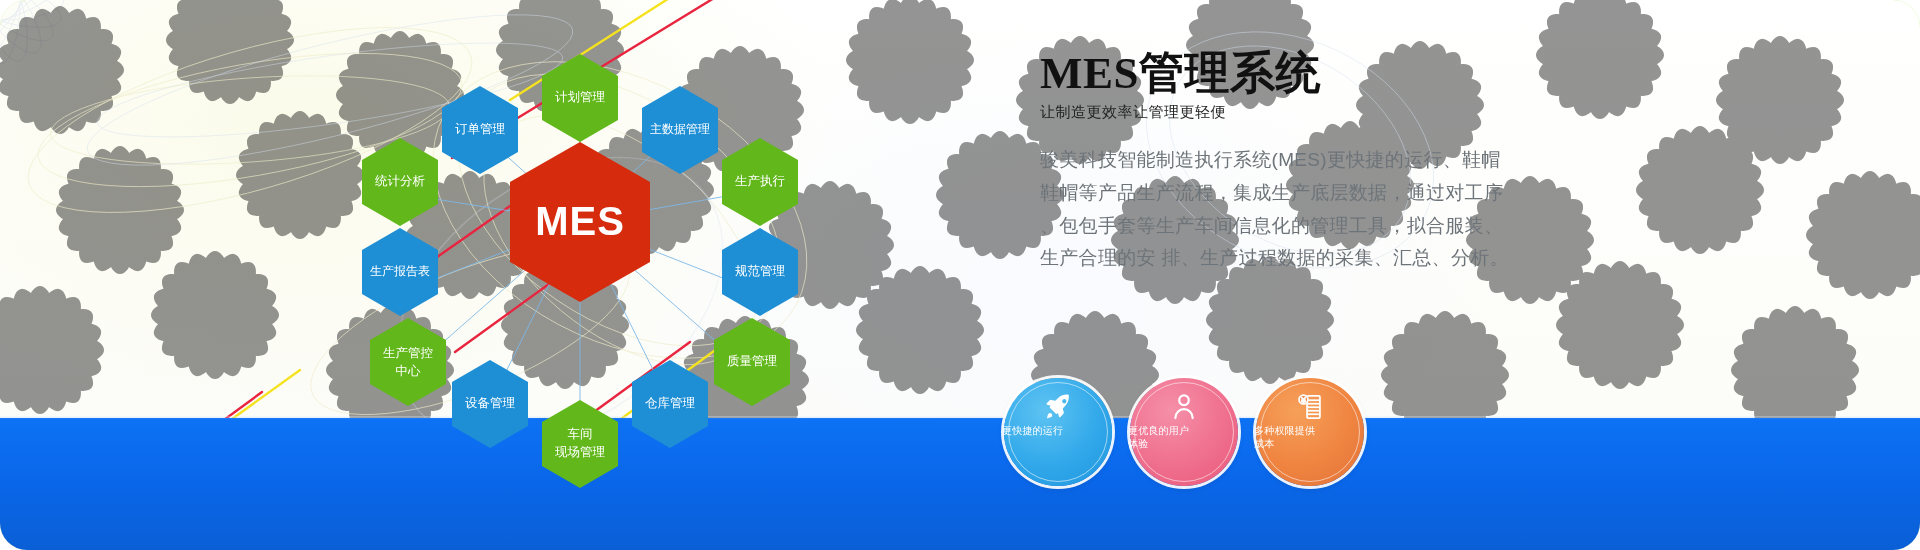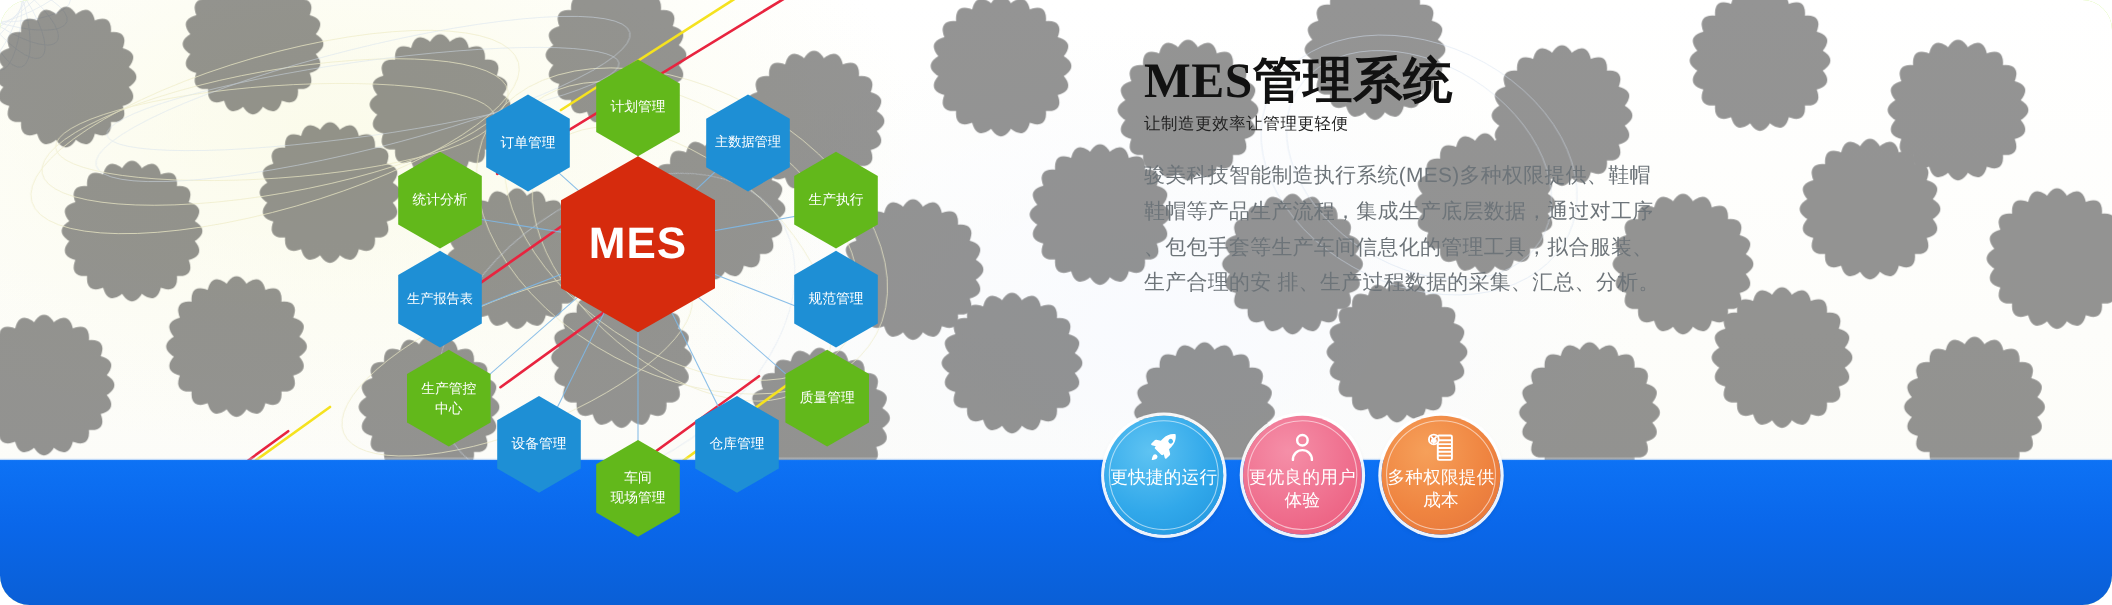--- a/index.html
+++ b/index.html
@@ -100,21 +100,21 @@
     padding-top:14px;
     box-shadow:0 0 0 3px rgba(255,255,255,.92), 0 2px 6px rgba(0,0,0,.18);
   }
   .badge::after{
     content:"";position:absolute;inset:4px;border-radius:50%;
     border:1px solid rgba(255,255,255,.55);pointer-events:none;
   }
   .badge .ico{height:30px;display:flex;align-items:center;justify-content:center;margin-bottom:2px;}
   .badge .ico svg{display:block;}
   .badge .cap{
-    color:#fff;font-size:16px;line-height:1.32;text-align:center;
+    color:#fff;font-size:10px;line-height:1.32;text-align:left;
     width:112px;letter-spacing:.2px;
   }
   .b1{background:radial-gradient(circle at 38% 30%,#5ec3f2 0%,#31a8ea 55%,#1f93dd 100%);}
   .b2{background:radial-gradient(circle at 38% 30%,#f58fa8 0%,#ef6f8e 55%,#ea5678 100%);font-family:Liberation Serif, serif;}
   .b3{background:radial-gradient(circle at 38% 30%,#f6a05a 0%,#ef8440 55%,#e2713a 100%);}
   .b4{background:radial-gradient(circle at 38% 30%,#c48ae8 0%,#b06ede 55%,#a158d4 100%);}
 </style>
 </head>
 <body>
 
@@ -303,21 +303,21 @@
           <text class="mes-label" x="220" y="212">MES</text>
         </g>
       </g>
     </svg>
   </div>
 
   <div class="content">
     <h1 class="title">MES管理系统</h1>
     <div class="subtitle">让制造更效率让管理更轻便</div>
     <p class="para">
-      <span>骏美科技智能制造执行系统(MES)多种权限提供、鞋帽</span>
+      <span>骏美科技智能制造执行系统(MES)更快捷的运行、鞋帽</span>
       <span>鞋帽等产品生产流程，集成生产底层数据，通过对工序</span>
       <span>、包包手套等生产车间信息化的管理工具，拟合服装、</span>
       <span>生产合理的安 排、生产过程数据的采集、汇总、分析。</span>
     </p>
   </div>
 
   <div class="badges">
 
     <div class="badge b1">
       <div class="ico">

